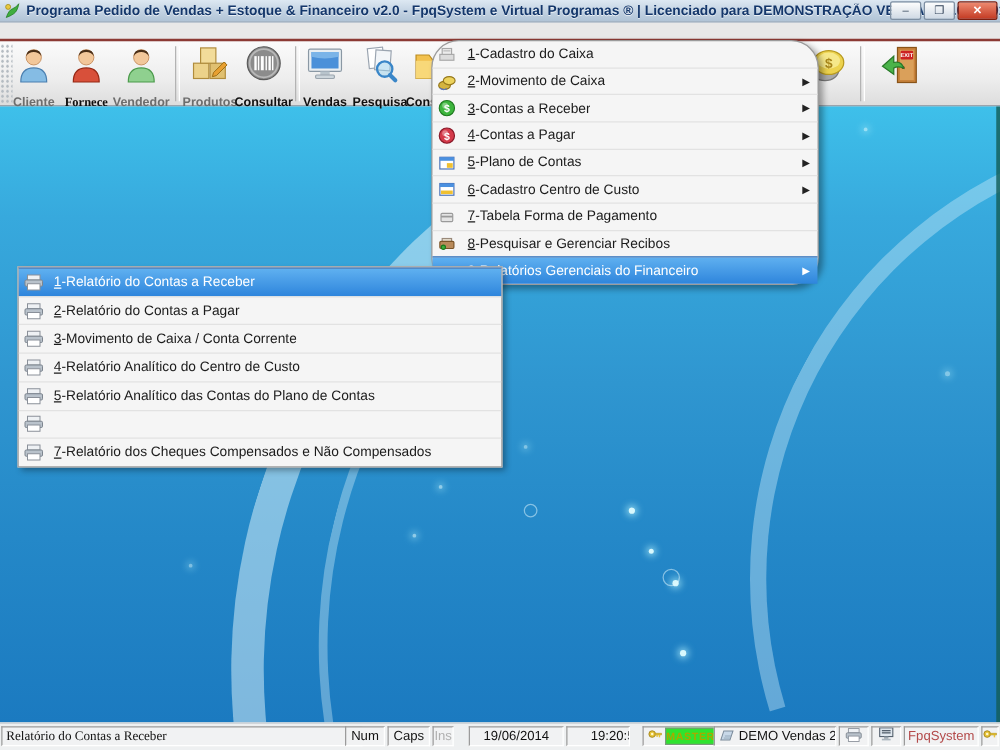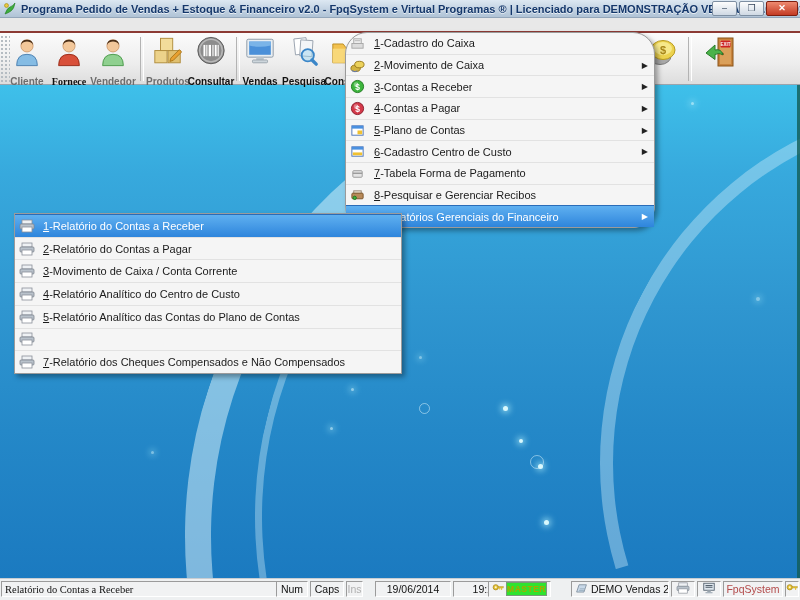--- a/index.html
+++ b/index.html
@@ -440,21 +440,21 @@
   <div class="statusbar">
     <span class="sp" style="left:1px;width:289px;font-family:Liberation Serif, serif;">Relatório do Contas a Receber</span>
     <span class="sp center" style="left:276px;width:32px;">Num</span>
     <span class="sp center" style="left:310px;width:34px;">Caps</span>
     <span class="sp center" style="left:346px;width:17px;">
         <span class="gray">Ins</span>
       </span>
     <span class="sp center" style="left:375px;width:76px;">19/06/2014</span>
     <span class="sp center" style="left:453px;width:51px;padding-left:32px;">19:20:53</span>
 
-    <span class="sp" style="left:488px;width:63px;">
+    <span class="sp" style="left:514px;width:63px;">
       <span>
         <svg width="12" height="12" viewBox="0 0 16 16">
             <circle cx="5" cy="7" r="3.5" fill="#e7c437" stroke="#a5851a"></circle>
             <circle cx="5" cy="7" r="1.3" fill="#fff8d0"></circle>
             <rect x="8" y="6" width="7" height="2" fill="#e7c437" stroke="#a5851a" stroke-width=".5"></rect>
             <rect x="12" y="8" width="1.5" height="2.5" fill="#e7c437"></rect>
             <rect x="9.5" y="8" width="1.5" height="2" fill="#e7c437"></rect>
           </svg></span>
       <span class="masterbox">MASTER</span>
     </span>

